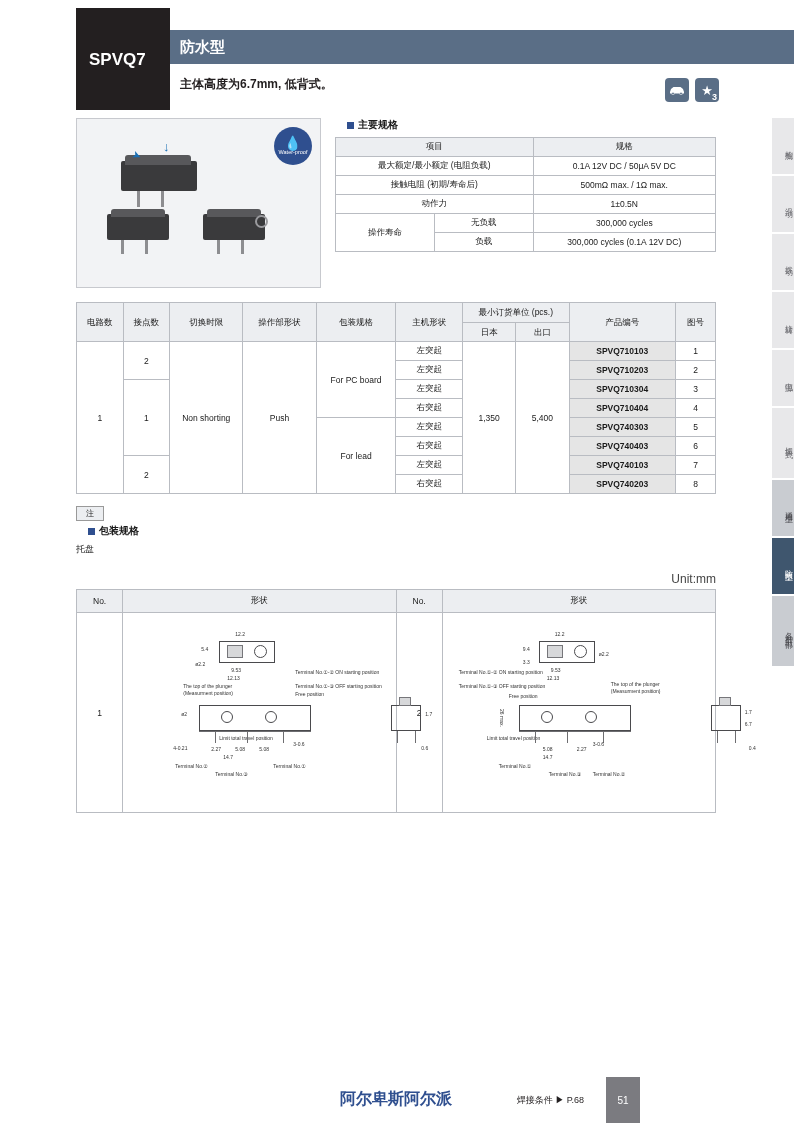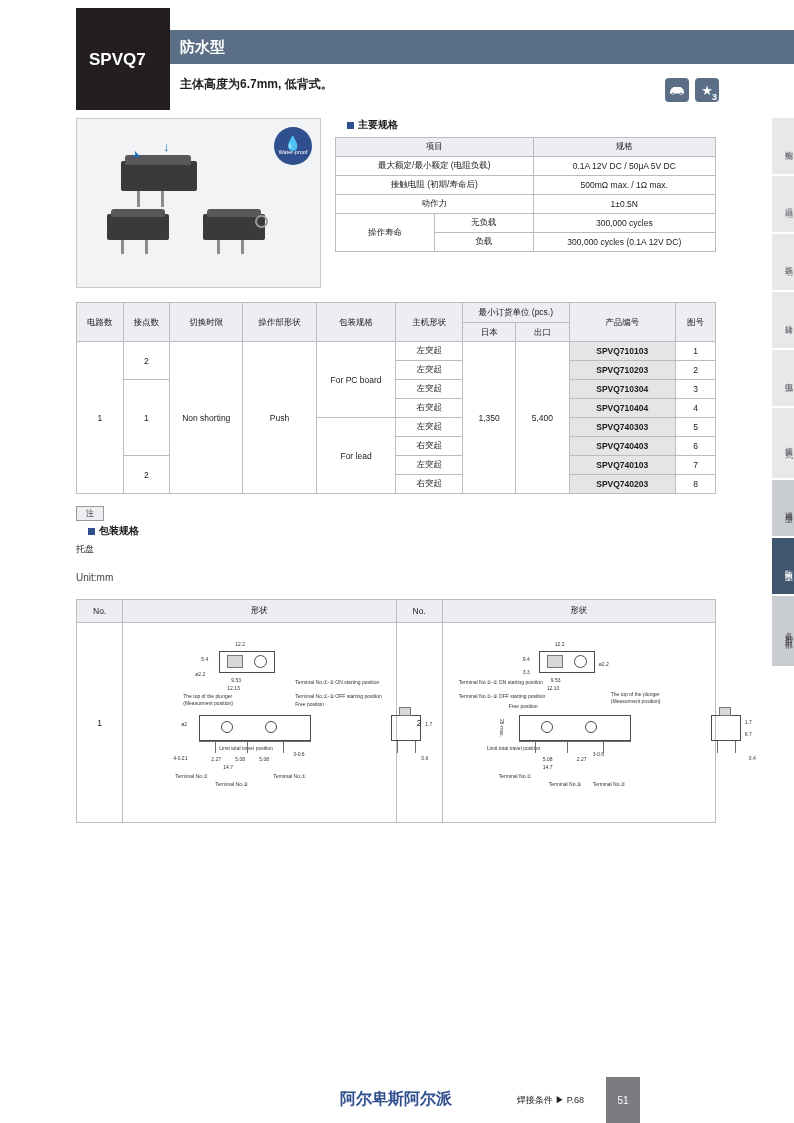--- a/index.html
+++ b/index.html
@@ -106,21 +106,21 @@
   .note-tag {
     display:inline-block; border:1px solid #999; background:#eceef1;
     font-size:8px; padding:1px 9px; margin-bottom:3px;
   }
   .note-text { font-size:8px; margin:0 0 10px 0; }
 
   .pkg-sub { font-size:9px; margin:2px 0 4px 0; }
   .pkg-table { width:415px; }
 
   
-  .unit { text-align:left; font-size:10px; color:#444; margin-bottom:16px; }
+  .unit { text-align:right; font-size:12px; color:#444; margin-bottom:3px; }
   .outline-table { width:100%; }
   .outline-table th { padding:5px 16px; }
   .draw-cell { height:200px; padding:0; position:relative; background:#fff; }
   .draw { position:relative; width:100%; height:100%; font-size:5px; color:#333; }
   .draw .lbl { position:absolute; white-space:nowrap; }
   .draw .ln { position:absolute; background:#6d6d70; }
   .draw .bx { position:absolute; border:1px solid #4a4a4d; }
   .draw .fill { position:absolute; background:#d7d8da; border:1px solid #76767a; }
   .draw .circ { position:absolute; border:1px solid #4a4a4d; border-radius:50%; }
 

